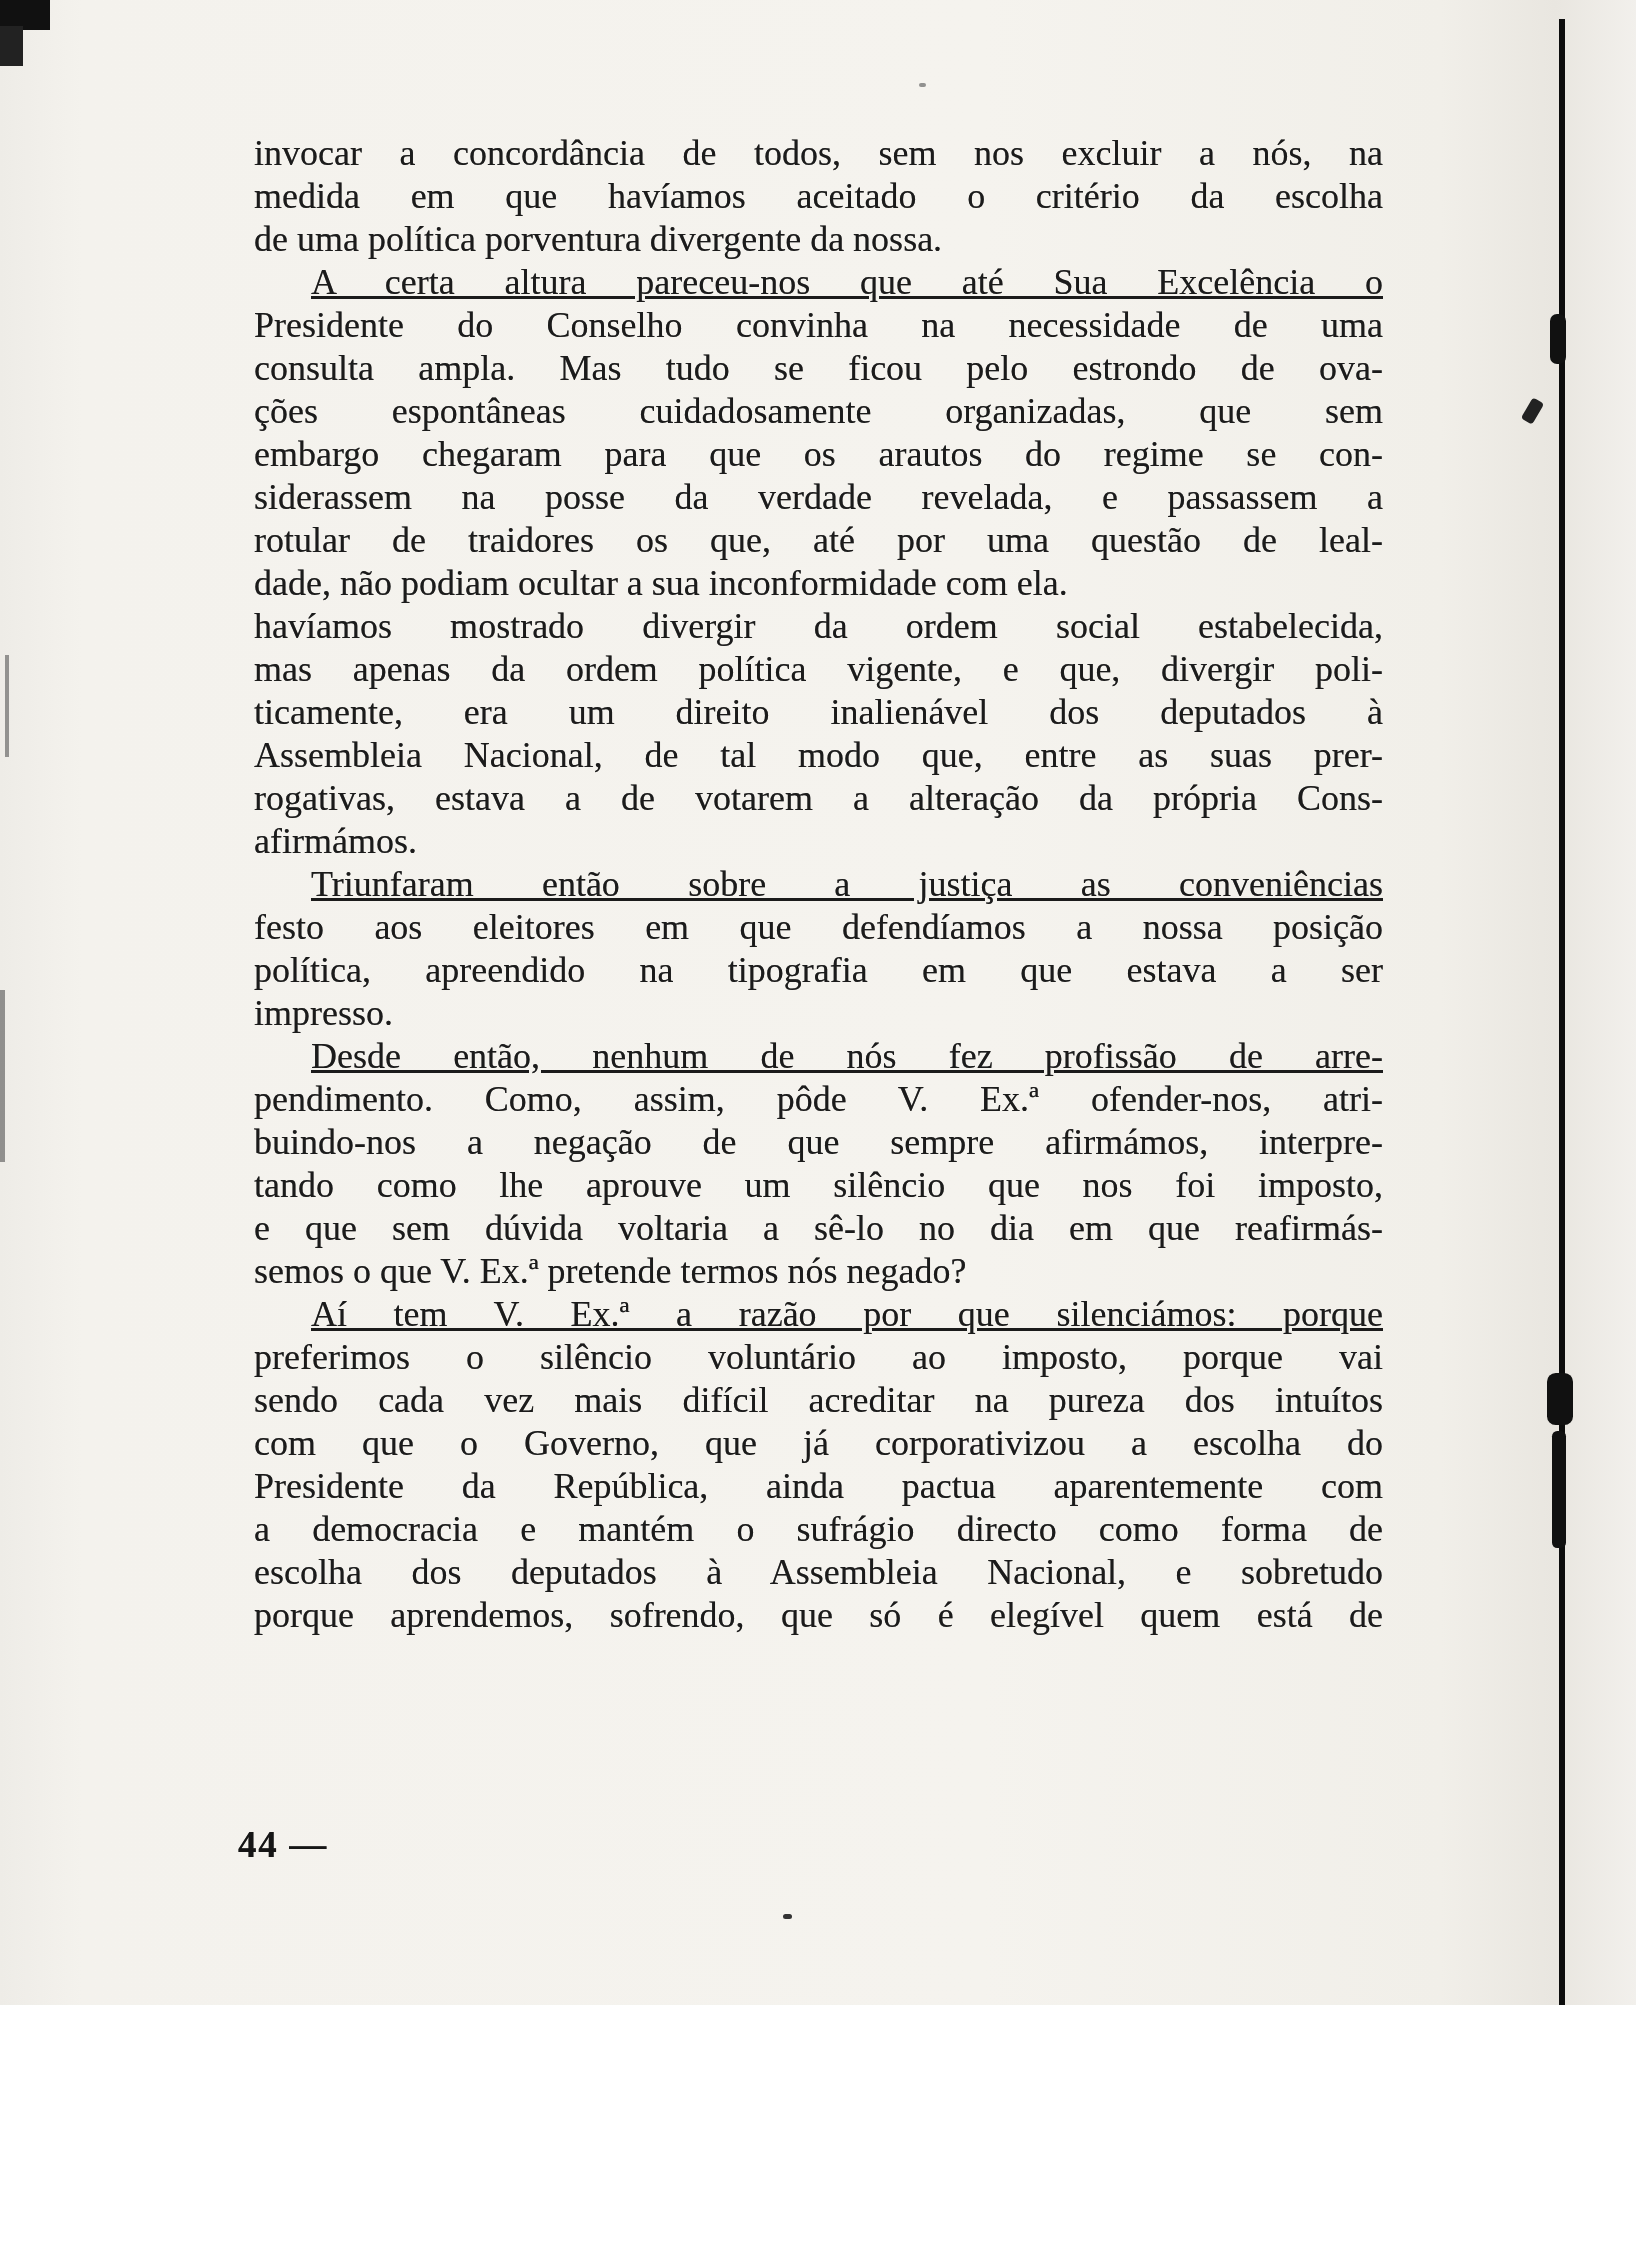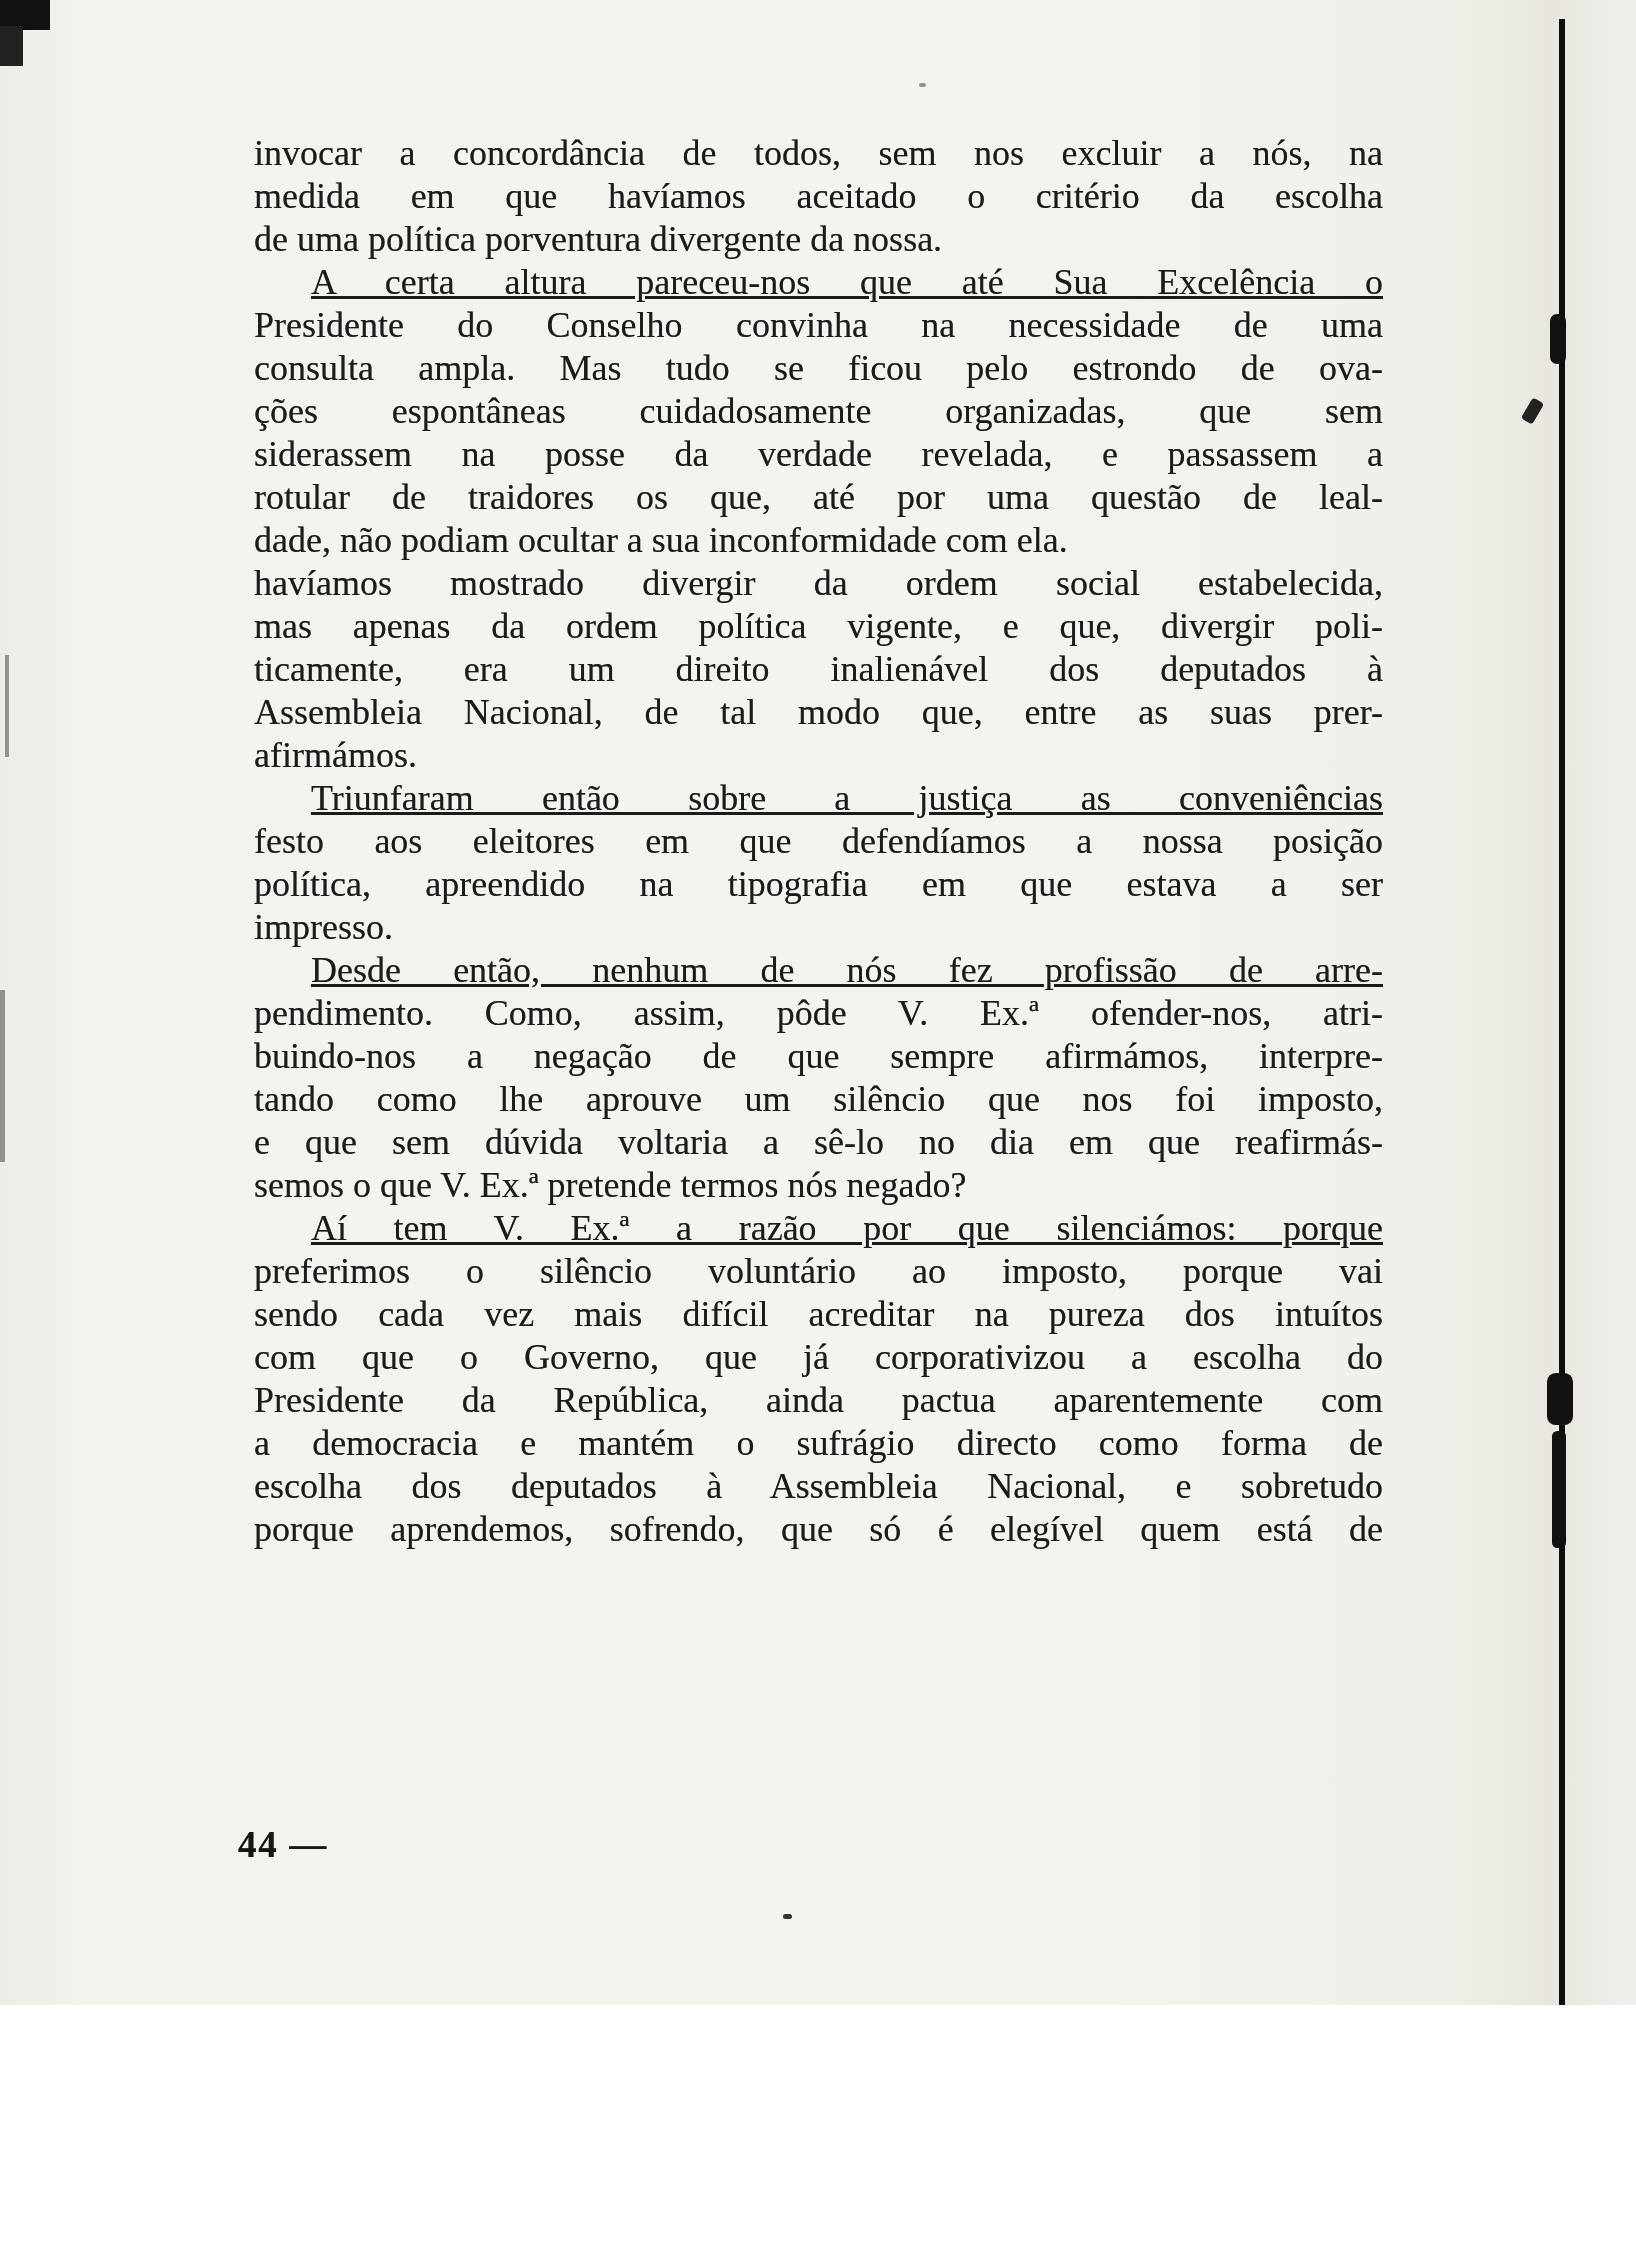--- a/index.html
+++ b/index.html
@@ -66,29 +66,31 @@
       <div class="para">
         <div class="line">invocar a concordância de todos, sem nos excluir a nós, na</div>
         <div class="line">medida em que havíamos aceitado o critério da escolha</div>
         <div class="line end">de uma política porventura divergente da nossa.</div>
       </div>
       <div class="para">
         <div class="line indent">A certa altura pareceu-nos que até Sua Excelência o</div>
         <div class="line">Presidente do Conselho convinha na necessidade de uma</div>
         <div class="line">consulta ampla. Mas tudo se ficou pelo estrondo de ova-</div>
         <div class="line">ções espontâneas cuidadosamente organizadas, que sem</div>
+        <div class="line">embargo chegaram para que os arautos do regime se con-</div>
         <div class="line">siderassem na posse da verdade revelada, e passassem a</div>
         <div class="line">rotular de traidores os que, até por uma questão de leal-</div>
         <div class="line end">dade, não podiam ocultar a sua inconformidade com ela.</div>
       </div>
       <div class="para">
         <div class="line">havíamos mostrado divergir da ordem social estabelecida,</div>
         <div class="line">mas apenas da ordem política vigente, e que, divergir poli-</div>
         <div class="line">ticamente, era um direito inalienável dos deputados à</div>
         <div class="line">Assembleia Nacional, de tal modo que, entre as suas prer-</div>
+        <div class="line">rogativas, estava a de votarem a alteração da própria Cons-</div>
         <div class="line end">afirmámos.</div>
       </div>
       <div class="para">
         <div class="line indent">Triunfaram então sobre a justiça as conveniências</div>
         <div class="line">festo aos eleitores em que defendíamos a nossa posição</div>
         <div class="line">política, apreendido na tipografia em que estava a ser</div>
         <div class="line end">impresso.</div>
       </div>
       <div class="para">
         <div class="line indent">Desde então, nenhum de nós fez profissão de arre-</div>

